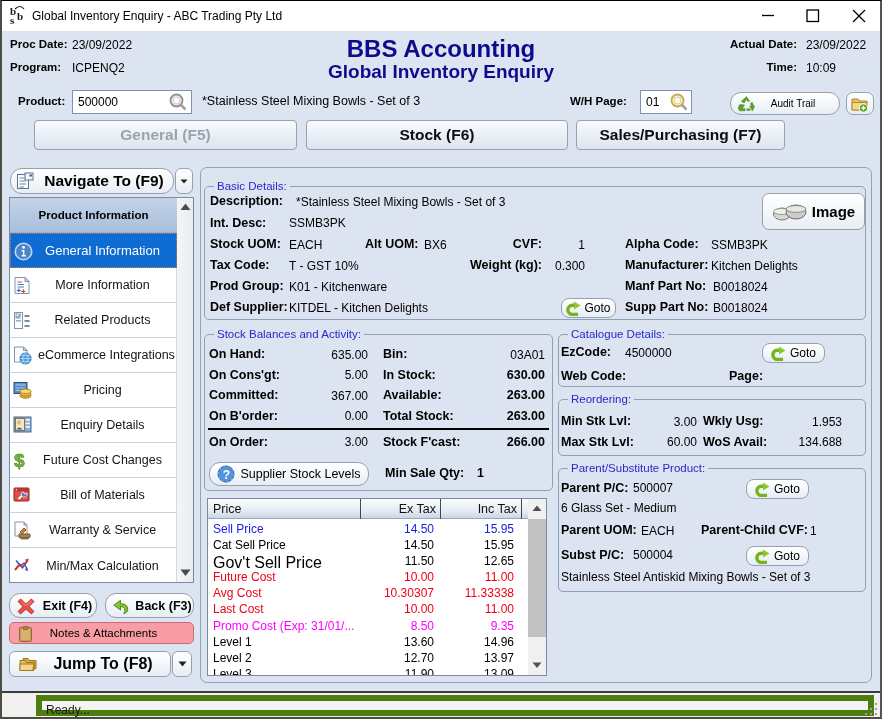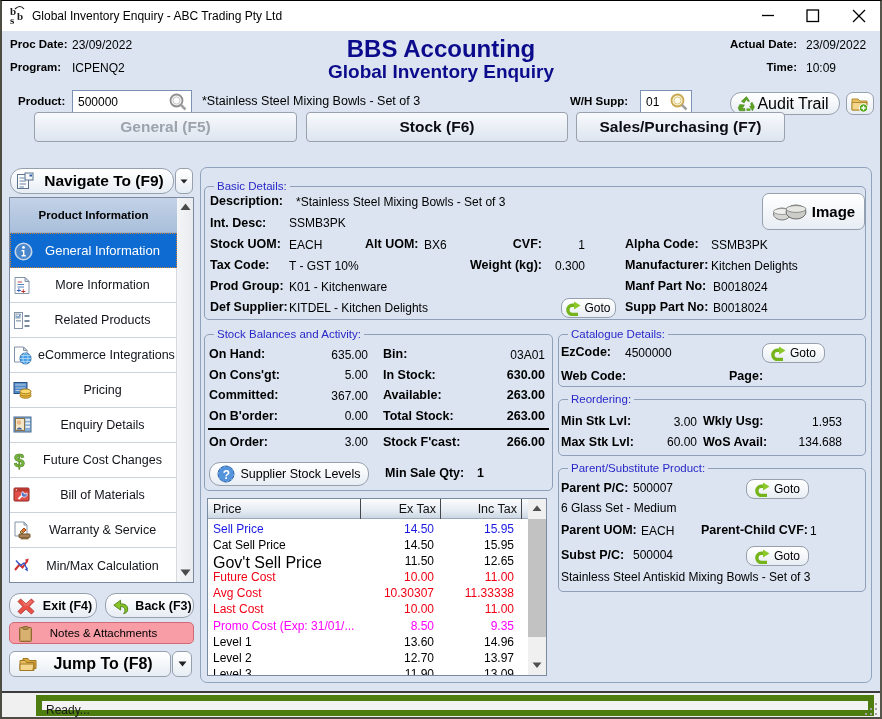--- a/index.html
+++ b/index.html
@@ -3,21 +3,21 @@
 <style>
 * { margin:0; padding:0; box-sizing:border-box; }
 html,body { width:882px; height:719px; overflow:hidden; }
 body { font-family:"Liberation Sans",sans-serif; position:relative; background:#dce4f1; font-size:12px; color:#000; }
 .abs { position:absolute; }
 .b { font-weight:bold; }
 .nw { white-space:nowrap; }
 #winborder { position:absolute; inset:0; border-left:2px solid #4c4c42; border-right:2px solid #56564c; border-bottom:2px solid #4c4c42; border-top:1px solid #000; pointer-events:none; z-index:60; }
 #titlebar { position:absolute; left:1px; top:1px; right:1px; height:30px; background:#fff; z-index:5; }
 .btn { position:absolute; background:linear-gradient(#ffffff,#f4f7fa 50%,#e7edf4); border:1px solid #97a1ae; border-radius:11px; display:flex; align-items:center; justify-content:center; }
-.tab { position:absolute; top:112px; height:30px; background:linear-gradient(#f8fafd,#e9eef5 55%,#dde5f0); border:1px solid #99a1ad; border-radius:4px; display:flex; align-items:center; justify-content:center; font-weight:bold; font-size:15.5px; color:#0c0c14; }
+.tab { position:absolute; top:120px; height:30px; background:linear-gradient(#f8fafd,#e9eef5 55%,#dde5f0); border:1px solid #99a1ad; border-radius:4px; display:flex; align-items:center; justify-content:center; font-weight:bold; font-size:15.5px; color:#0c0c14; }
 fieldset { position:absolute; border:1px solid #8da0b8; border-radius:5px; }
 legend { font-size:11.5px; color:#2828c8; margin-left:9px; padding:0 3px; }
 .lbl { position:absolute; font-weight:bold; white-space:nowrap; font-size:12.5px; }
 .val { position:absolute; white-space:nowrap; font-size:12px; }
 .r { text-align:right; }
 .goto { position:absolute; background:linear-gradient(#ffffff,#f4f7fa 50%,#e7edf4); border:1px solid #97a1ae; border-radius:8px; display:flex; align-items:center; justify-content:center; }
 .navitem { height:35px; border-bottom:1px solid #ccd3dc; display:flex; align-items:center; position:relative; }
 .navitem .txt { position:absolute; left:28px; right:10px; text-align:center; font-size:12.5px; color:#12141a; white-space:nowrap; }
 .navitem .ic { position:absolute; left:3px; top:8px; }
 </style></head>
@@ -53,37 +53,37 @@
 <div class="abs b nw" style="left:18px;top:95px;font-size:11.5px">Product:</div>
 <div class="abs" style="left:72px;top:90px;width:120px;height:24px;background:#fff;border:1px solid #7a92b4;">
   <div class="abs nw" style="left:5px;top:4px;">500000</div>
   <svg class="abs" style="right:3px;top:1px" width="20" height="20" viewBox="0 0 20 20">
       <circle cx="8.5" cy="8.5" r="6" fill="#f2f4f6" stroke="#909090" stroke-width="1.8"></circle>
       <circle cx="8.5" cy="8.5" r="3.5" fill="#fdfdfd" stroke="#c8c8c8" stroke-width="1"></circle>
       <line x1="13" y1="13" x2="17.5" y2="17.5" stroke="#a0a0a0" stroke-width="2.5"></line>
     </svg>
 </div>
 <div class="abs nw" style="left:202px;top:94px;font-size:12.5px">*Stainless Steel Mixing Bowls - Set of 3</div>
-<div class="abs b nw" style="left:570px;top:95px;font-size:11.5px">W/H Supp:</div>
+<div class="abs b nw" style="left:570px;top:95px;font-size:11.5px">W/H Page:</div>
 <div class="abs" style="left:640px;top:90px;width:52px;height:24px;background:#fff;border:1px solid #7a92b4;">
   <div class="abs nw" style="left:5px;top:4px;">01</div>
   <svg class="abs" style="right:2px;top:1px" width="20" height="20" viewBox="0 0 20 20">
       <circle cx="8.5" cy="8.5" r="6" fill="#faf4da" stroke="#c8a850" stroke-width="1.8"></circle>
       <circle cx="8.5" cy="8.5" r="3.5" fill="#fdfbee" stroke="#ddc880" stroke-width="1"></circle>
       <line x1="13" y1="13" x2="17.5" y2="17.5" stroke="#a0a0a0" stroke-width="2.5"></line>
     </svg>
 </div>
 <div class="btn" style="left:730px;top:92px;width:110px;height:23px;">
   <svg width="19" height="19" viewBox="0 0 24 24" style="position:absolute;left:6px;top:2px">
     <path d="M12 2 L16 8 L13.5 8 L12 5.5 L9 10 L5.5 8 Z" fill="#5aa41e" stroke="#3c7410" stroke-width="0.6"></path>
     <path d="M19 9 L22 15 L19.5 20 L16 14 L18.5 14 L17 11 Z" fill="#5aa41e" stroke="#3c7410" stroke-width="0.6"></path>
     <path d="M3.5 12 L9.5 12.5 L6.5 17 L10 17 L10 20 L3 20 L1.5 16 Z" fill="#5aa41e" stroke="#3c7410" stroke-width="0.6"></path>
     <path d="M12 20 L17 20 L17 17 L12 17 Z" fill="#5aa41e"></path>
   </svg>
-  <span style="font-size:16px;margin-left:16px">Audit Trail</span>
+  <span style="font-size:10px;margin-left:16px">Audit Trail</span>
 </div>
 <div class="btn" style="left:846px;top:92px;width:28px;height:23px;border-radius:7px">
   <svg width="20" height="18" viewBox="0 0 20 18">
     <path d="M2 4 h6 l2 2 h7 v9 h-15 z" fill="#eabf62" stroke="#b08c30" stroke-width="1"></path>
     <path d="M2 7.5 h15 l-1.5 7.5 h-13.5 z" fill="#f3d68c" stroke="#b08c30" stroke-width="1"></path>
     <circle cx="13.5" cy="13" r="4.2" fill="#55a71e" stroke="#fff" stroke-width="1"></circle>
     <path d="M13.5 10.8 v4.4 M11.3 13 h4.4" stroke="#fff" stroke-width="1.3"></path>
   </svg>
 </div>
 

